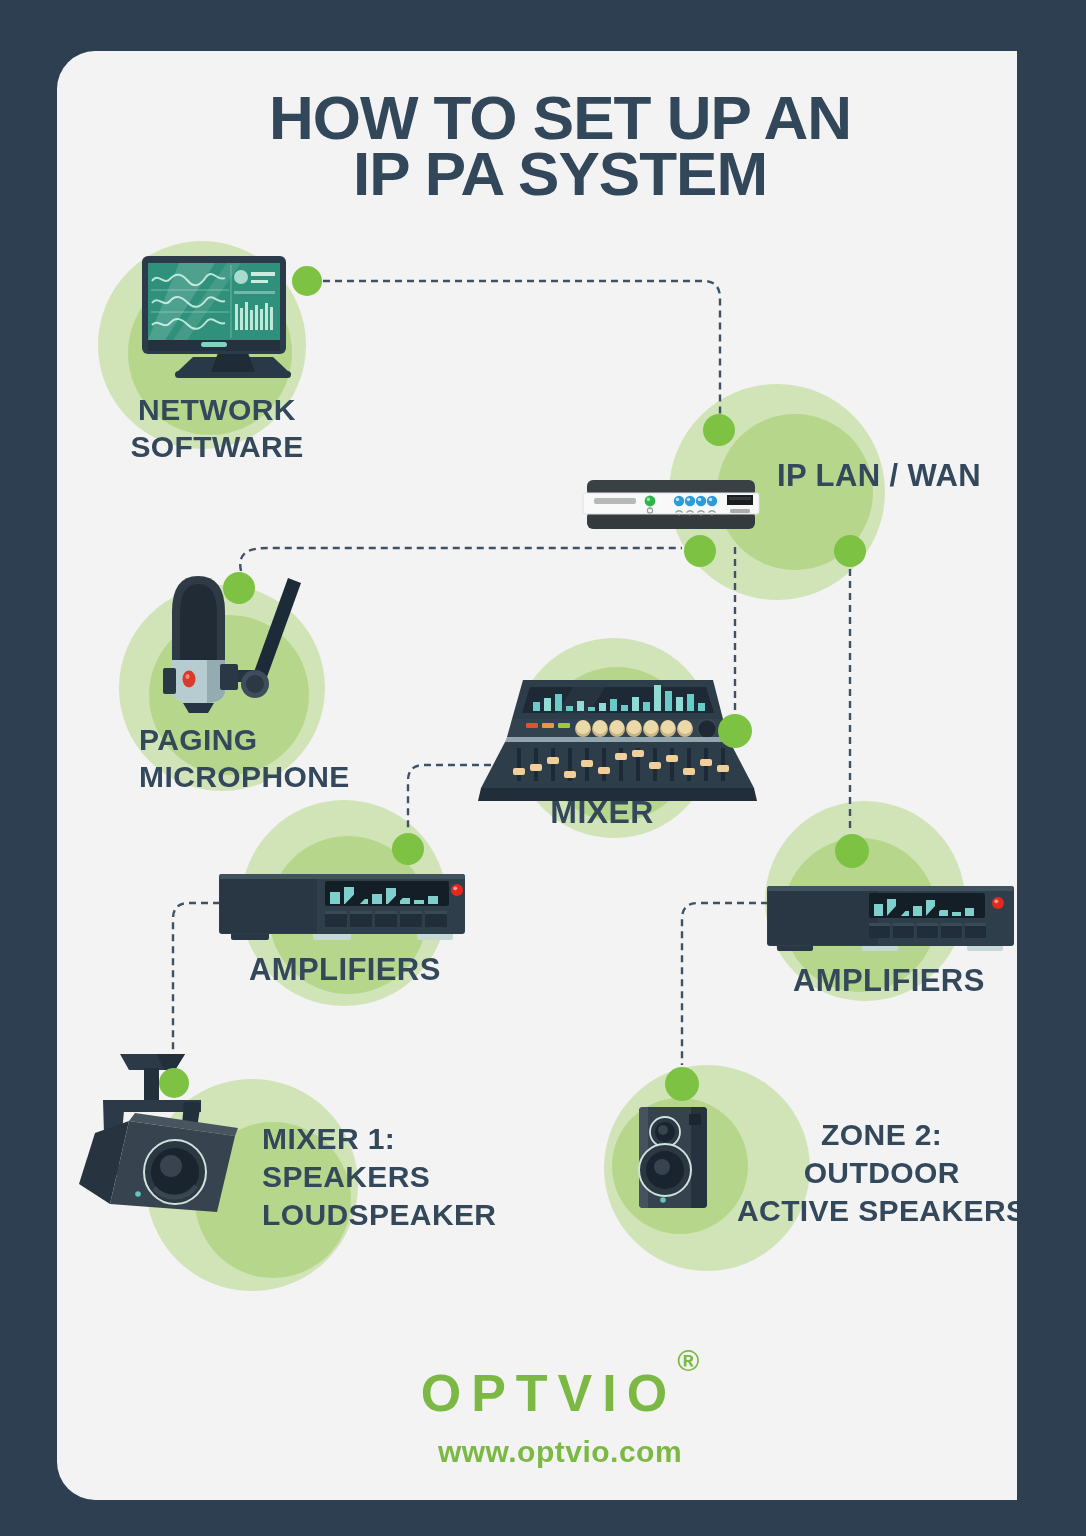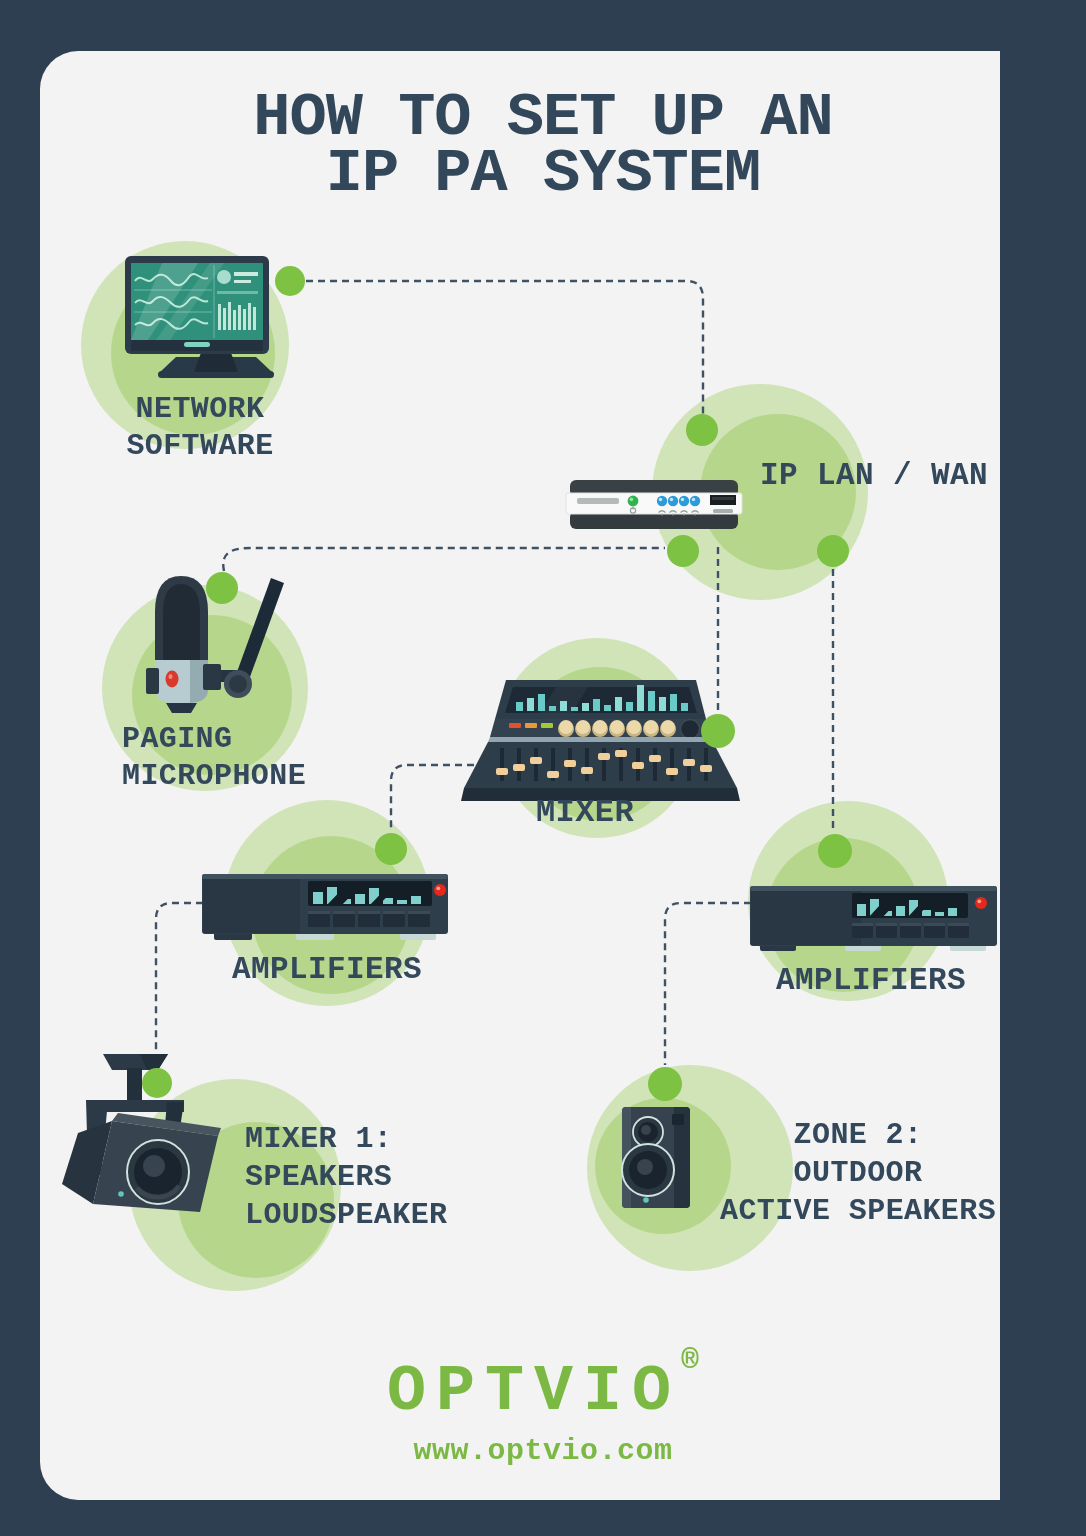--- a/index.html
+++ b/index.html
@@ -1,26 +1,26 @@
 <!DOCTYPE html>
 <html><head>
 <meta charset="utf-8">
 <style>
   html,body{margin:0;padding:0;background:#2e3f51;}
   .poster{position:relative;width:1000px;height:1536px;background:#2e3f51;overflow:hidden;
-          font-family:Liberation Mono, monospace;}
+          font-family:Liberation Sans, sans-serif;margin-left:17px;}
   .card{position:absolute;left:40px;top:51px;width:1006px;height:1449px;background:#f2f3f2;border-radius:38px;}
   .scene{position:absolute;left:0;top:0;width:1086px;height:1536px;pointer-events:none;}
   .title{position:absolute;left:40px;top:90px;width:1006px;text-align:center;color:#33475b;
          font-weight:bold;font-size:62px;line-height:56px;letter-spacing:-1px;}
   .lbl{position:absolute;color:#34485c;font-weight:bold;font-size:30px;line-height:37px;letter-spacing:.4px;white-space:nowrap;}
   .lbl.center{text-align:center;}
   .mixer-lbl{font-size:32px;}
   .footer{position:absolute;left:40px;top:1344px;width:1006px;text-align:center;color:#7cb944;}
-  .brand{font-weight:bold;font-size:65px;letter-spacing:10px;line-height:80px;}
+  .brand{font-weight:bold;font-size:52px;letter-spacing:10px;line-height:80px;}
   .reg{font-weight:bold;font-size:30px;vertical-align:40px;letter-spacing:0;}
   .website{margin-top:2px;font-weight:bold;font-size:30px;letter-spacing:.5px;}
 </style>
 </head>
 <body>
 
 <div class="poster">
   <div class="card"></div>
 
   <div class="title">

